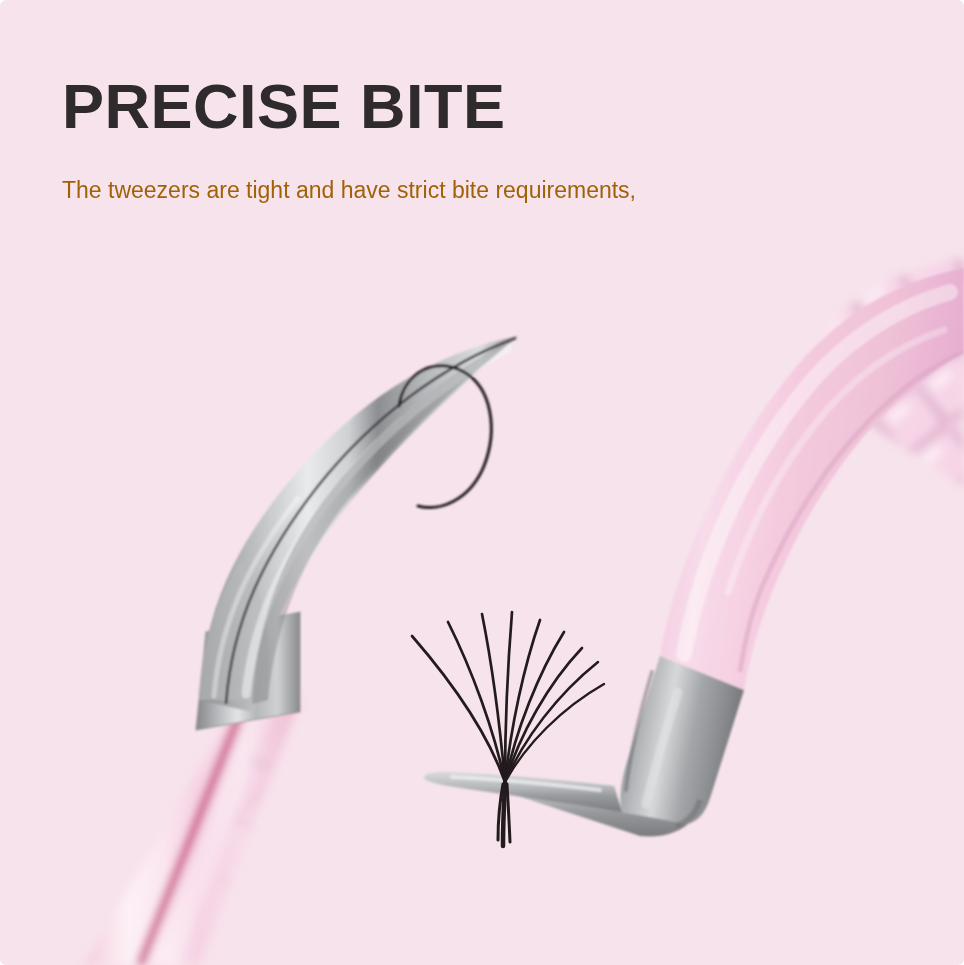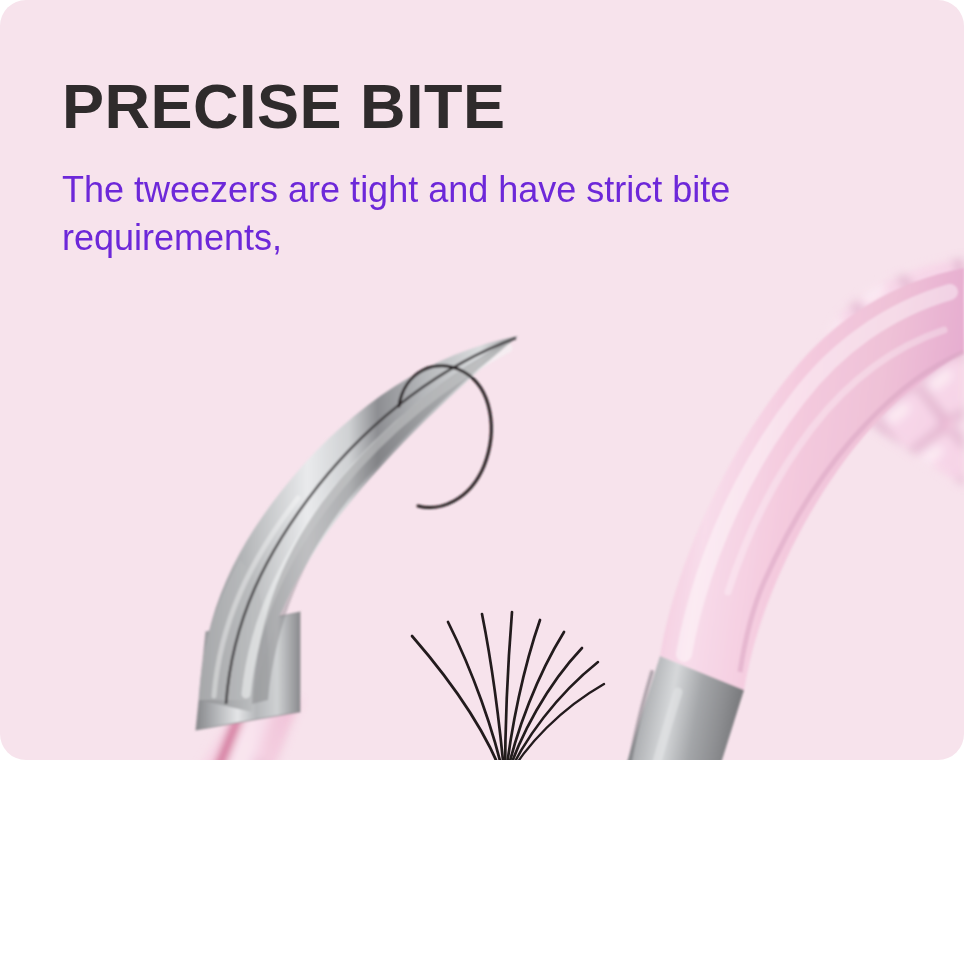--- a/index.html
+++ b/index.html
@@ -10,23 +10,23 @@
   body {
     width: 964px;
     height: 965px;
     overflow: hidden;
     font-family: "Liberation Sans", sans-serif;
   }
 
   #poster {
     position: relative;
     width: 964px;
-    height: 760px;
+    height: 965px;
     background: #f7e3ec;
-    border-radius: 26px;
+    border-radius: 6px;
     overflow: hidden;
   }
 
   
   .text-block {
     position: absolute;
     left: 62px;
     top: 74px;
     width: 800px;
     z-index: 40;
@@ -37,24 +37,24 @@
     font-size: 63px;
     line-height: 1.02;
     font-weight: bold;
     letter-spacing: 0.5px;
     color: #2f2b2c;
     white-space: nowrap;
   }
   .subcopy {
     margin: 28px 0 0 0;
     font-family: "Liberation Sans", sans-serif;
-    font-size: 36px;
+    font-size: 23px;
     line-height: 48px;
     font-weight: normal;
-    color: #6d28d9;
+    color: #a16207;
   }
   .subcopy .ln { display: block; }
 
   
   .stage {
     position: absolute;
     inset: 0;
     z-index: 10;
   }
   .stage svg { display: block; width: 964px; height: 965px; }

